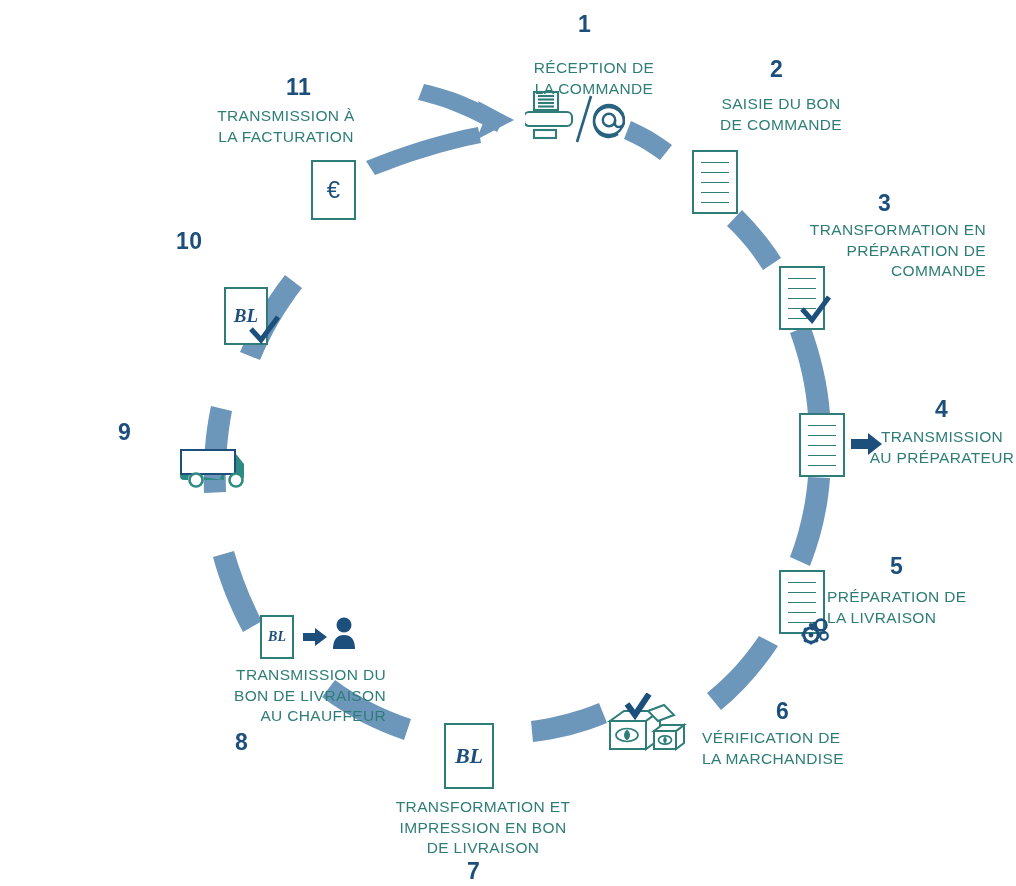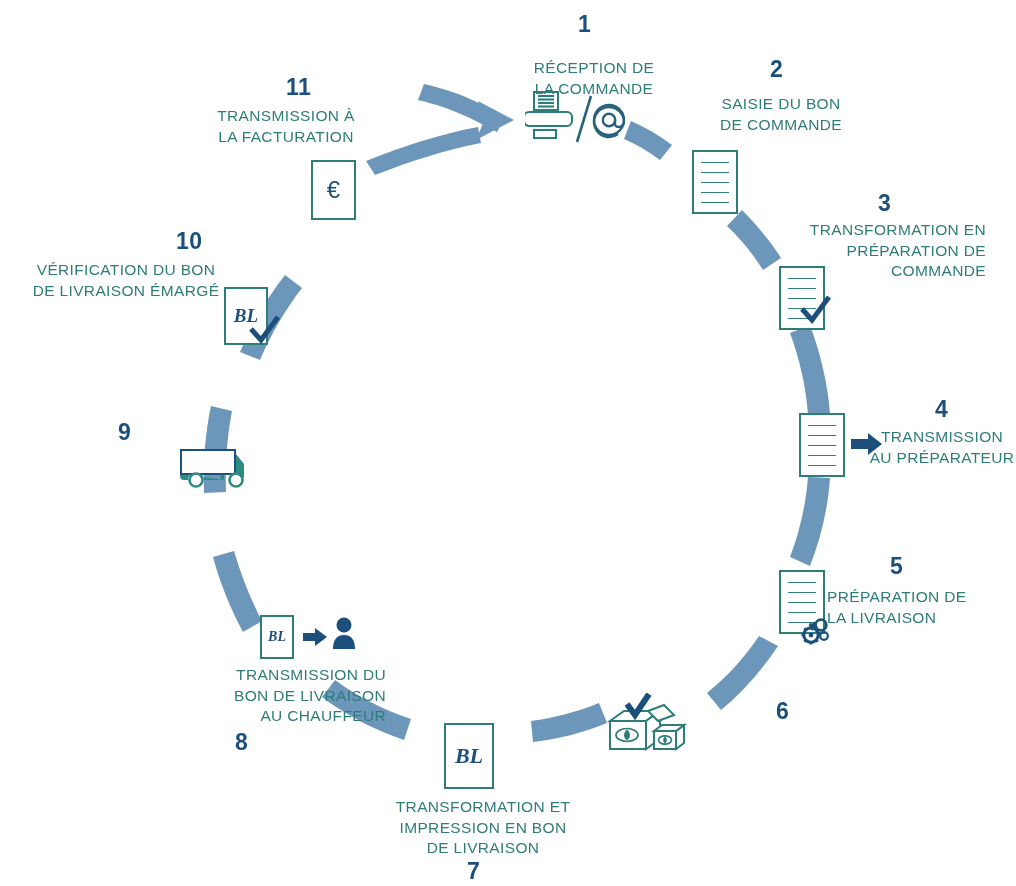--- a/index.html
+++ b/index.html
@@ -146,20 +146,22 @@
         <line x1="5.3" y1="11.3" x2="7" y2="13"></line>
           <line x1="17" y1="23" x2="18.7" y2="24.7"></line>
         <line x1="18.7" y1="11.3" x2="17" y2="13"></line>
           <line x1="7" y1="23" x2="5.3" y2="24.7"></line>
       </g>
       <circle cx="25" cy="19" r="3.8" fill="none" stroke="#1c4f7c" stroke-width="2.2"></circle>
     </g>
   </svg>
 
   <div class="num" style="left:776px;top:698px;">6</div>
+  <div class="lbl" style="left:702px;top:728px;width:176px;text-align:left;">VÉRIFICATION DE
+LA MARCHANDISE</div>
   <svg class="icn" style="left:604px;top:693px;" width="90" height="66" viewBox="0 0 90 66">
     <g stroke="#2e7d78" stroke-width="2" fill="#fff">
       <path d="M6 28 L20 18 L56 18 L42 28 Z"></path>
       <rect x="6" y="28" width="36" height="28"></rect>
       <path d="M42 28 L56 18 L56 46 L42 56 Z"></path>
       <path d="M44 18 L60 12 L70 22 L54 28 Z"></path>
       <rect x="50" y="38" width="22" height="18"></rect>
       <path d="M72 38 L80 32 L80 50 L72 56 Z"></path>
       <path d="M50 38 L58 32 L80 32 L72 38 Z"></path>
     </g>
@@ -193,22 +195,20 @@
 
   <div class="num" style="left:118px;top:419px;">9</div>
   <svg class="icn" style="left:178px;top:446px;" width="76" height="42" viewBox="0 0 76 42">
     <path d="M2 28 L2 30 a4 4 0 0 0 4 4 h4 a8 8 0 0 1 16 0 h16 a8 8 0 0 1 16 0 h4 a4 4 0 0 0 4 -4 v-12 l-8 -10 h-12 v26 z" fill="#2e8b82"></path>
     <rect x="3" y="4" width="54" height="24" fill="#fff" stroke="#1c4f7c" stroke-width="2"></rect>
     <circle cx="18" cy="34" r="6.5" fill="#fff" stroke="#2e8b82" stroke-width="2.6"></circle>
     <circle cx="58" cy="34" r="6.5" fill="#fff" stroke="#2e8b82" stroke-width="2.6"></circle>
   </svg>
 
   <div class="num" style="left:160px;top:228px;margin-left:16px;">10</div>
-  <div class="lbl" style="left:22px;top:260px;width:208px;text-align:center;">VÉRIFICATION DU BON
-DE LIVRAISON ÉMARGÉ</div>
   <div class="boxcard" style="left:224px;top:287px;width:44px;height:58px;font-size:19px;">BL</div>
   <svg class="ckmark" style="left:248px;top:315px;" width="34" height="32" viewBox="0 0 34 32">
     <path d="M3 14 L13 25 L30 2" stroke="#1c4f7c" stroke-width="5" fill="none"></path>
   </svg>
 
   <div class="num" style="left:286px;top:74px;">11</div>
   <div class="lbl" style="left:198px;top:106px;width:176px;text-align:center;">TRANSMISSION À
 LA FACTURATION</div>
   <div class="boxcard" style="left:311px;top:160px;width:45px;height:60px;font-size:24px;font-style:normal;font-family:'Liberation Sans',sans-serif;font-weight:400;">€</div>
 

